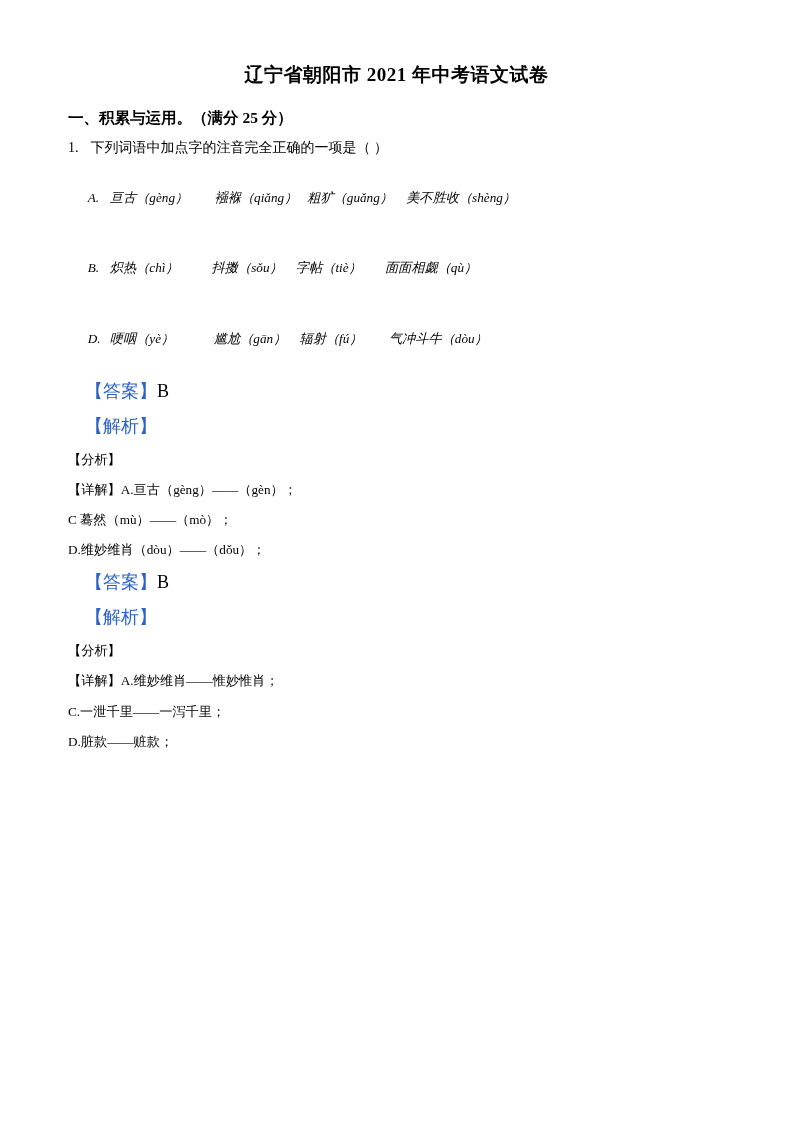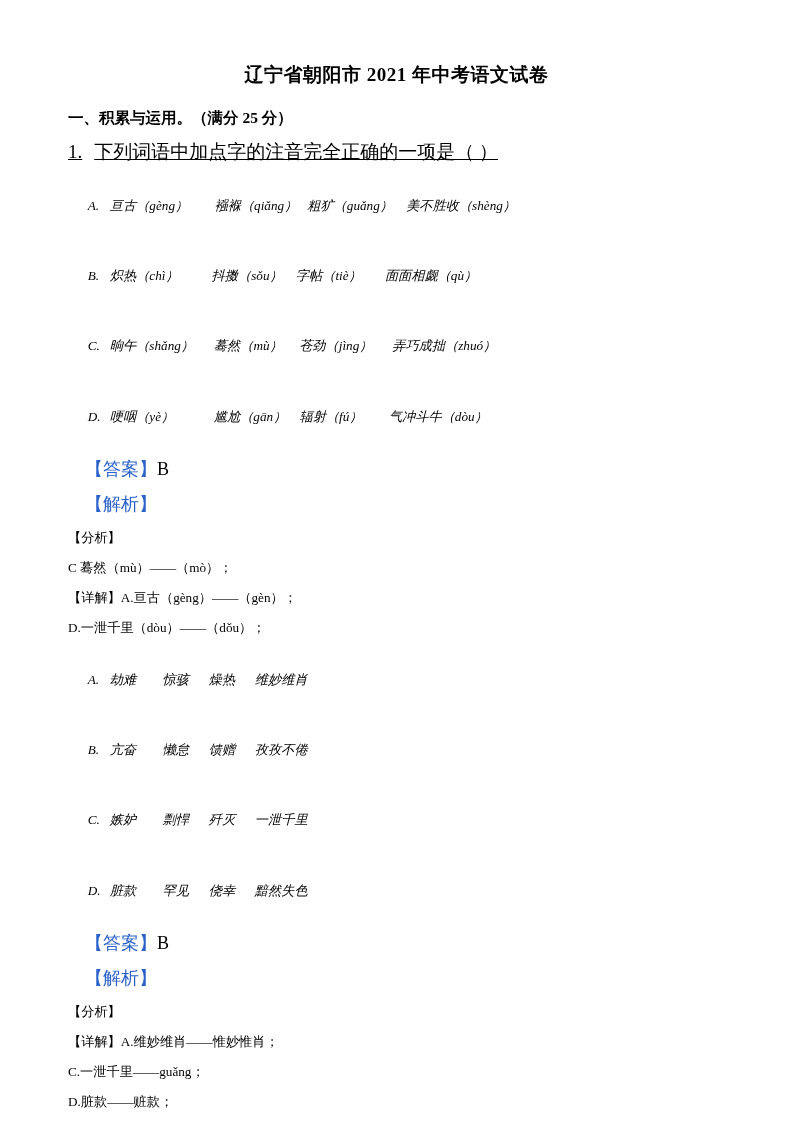--- a/index.html
+++ b/index.html
@@ -28,24 +28,23 @@
     font-weight: bold;
     letter-spacing: 0.5px;
     margin: 18px 0 14px 0;
   }
   .section-head {
     font-size: 15.5px;
     font-weight: bold;
     margin: 20px 0 8px 0;
   }
   .q-line {
-    font-size: 19px;
+    font-size: 14px;
     line-height: 1.55;
     margin: 8px 0 2px 0;
-    text-decoration: underline;
   }
   .opts {
     margin: 0;
   }
   .opt-row {
     font-size: 13.2px;
     line-height: 1.6;
     margin: 7px 0 7px 0;
     white-space: pre;
     font-style: italic;
@@ -81,54 +80,37 @@
   </div>
 
   <div class="opts">
     <div class="opt-row">
       <span class="opt-label">A.</span><span>亘古（gèng）        襁褓（qiǎng）   粗犷（guǎng）    美不胜收（shèng）</span>
     </div>
     <div class="opt-row">
       <span class="opt-label">B.</span><span>炽热（chì）          抖擞（sǒu）    字帖（tiè）       面面相觑（qù）</span>
     </div>
     <div class="opt-row">
-      <span class="opt-label">C.</span><span>晌午（shǎng）      蓦然（mù）     苍劲（jìng）      弄巧成拙（zhuó）</span>
-    </div>
-    <div class="opt-row">
       <span class="opt-label">D.</span><span>哽咽（yè）            尴尬（gān）    辐射（fú）        气冲斗牛（dòu）</span>
     </div>
   </div>
 
   <div class="blue">
     <span>【答案】</span><span style="color:#000">B</span>
   </div>
   <div class="blue">【解析】</div>
   <div class="plain">【分析】</div>
+  <div class="plain">【详解】A.亘古（gèng）——（gèn）；</div>
   <div class="plain">C 蓦然（mù）——（mò）；</div>
-  <div class="plain">【详解】A.亘古（gèng）——（gèn）；</div>
-  <div class="plain">D.一泄千里（dòu）——（dǒu）；</div>
+  <div class="plain">D.维妙维肖（dòu）——（dǒu）；</div>
 
 
-  <div class="opts">
-    <div class="opt-row">
-      <span class="opt-label">A.</span><span>劫难        惊骇      燥热      维妙维肖</span>
-    </div>
-    <div class="opt-row">
-      <span class="opt-label">B.</span><span>亢奋        懒怠      馈赠      孜孜不倦</span>
-    </div>
-    <div class="opt-row">
-      <span class="opt-label">C.</span><span>嫉妒        剽悍      歼灭      一泄千里</span>
-    </div>
-    <div class="opt-row">
-      <span class="opt-label">D.</span><span>脏款        罕见      侥幸      黯然失色</span>
-    </div>
-  </div>
 
   <div class="blue">
     <span>【答案】</span><span style="color:#000">B</span>
   </div>
   <div class="blue">【解析】</div>
   <div class="plain">【分析】</div>
   <div class="plain">【详解】A.维妙维肖——惟妙惟肖；</div>
-  <div class="plain">C.一泄千里——guǎng；</div>
+  <div class="plain">C.一泄千里——一泻千里；</div>
   <div class="plain">D.脏款——赃款；</div>
 
 </div>
 
 </body></html>

